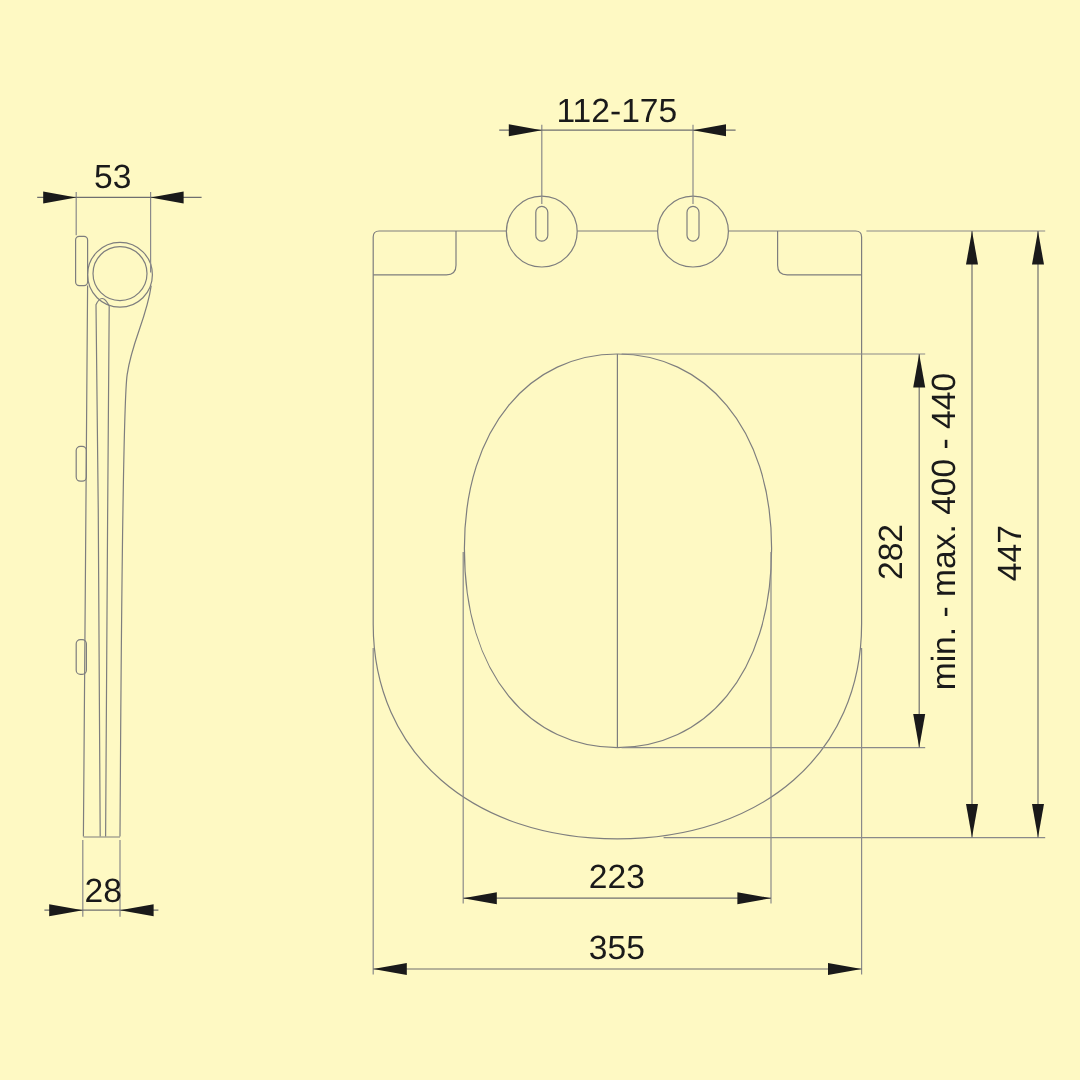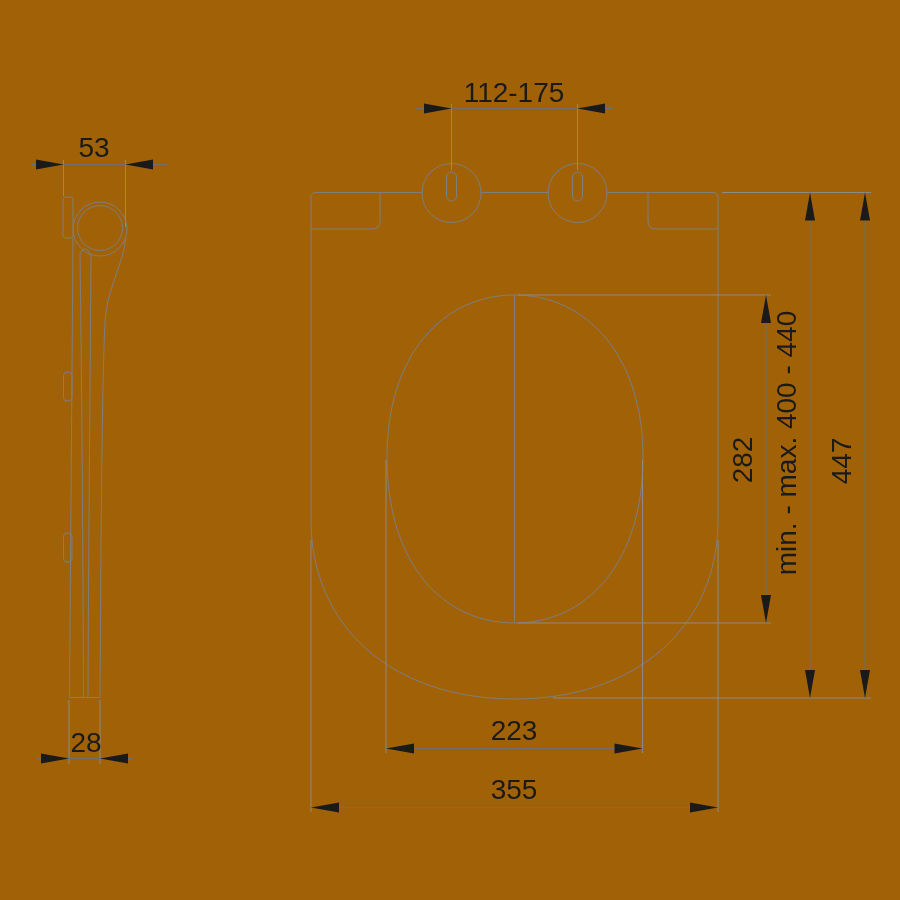--- a/index.html
+++ b/index.html
@@ -8,21 +8,21 @@
     background: #ffffff;
     width: 900px;
     height: 900px;
     overflow: hidden;
     font-family: "Liberation Sans", sans-serif;
   }
   .canvas {
     position: relative;
     width: 900px;
     height: 900px;
-    background: #a16207;
+    background: #fef9c3;
   }
   svg { display: block; }
   .outline {
     fill: none;
     stroke: #7e7e7e;
     stroke-width: 1;
     stroke-linecap: butt;
     stroke-linejoin: round;
   }
   .thin {

